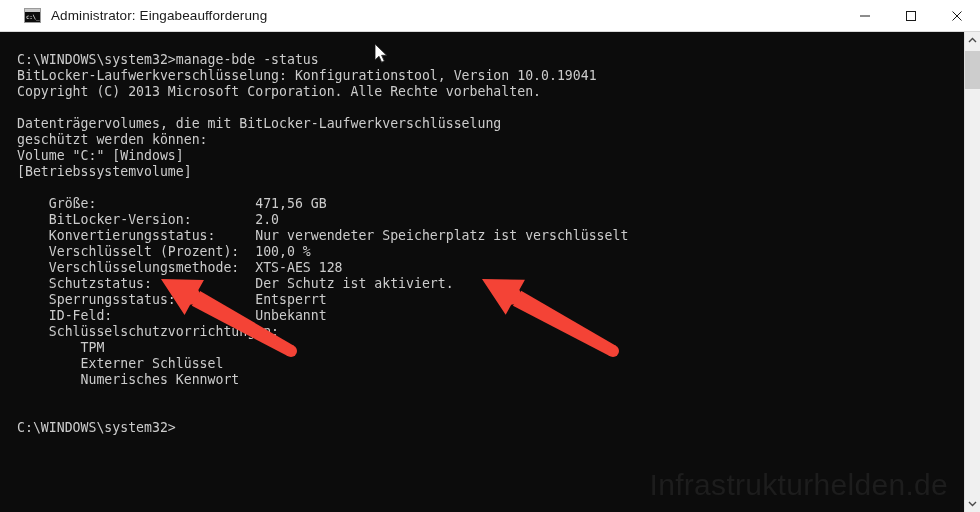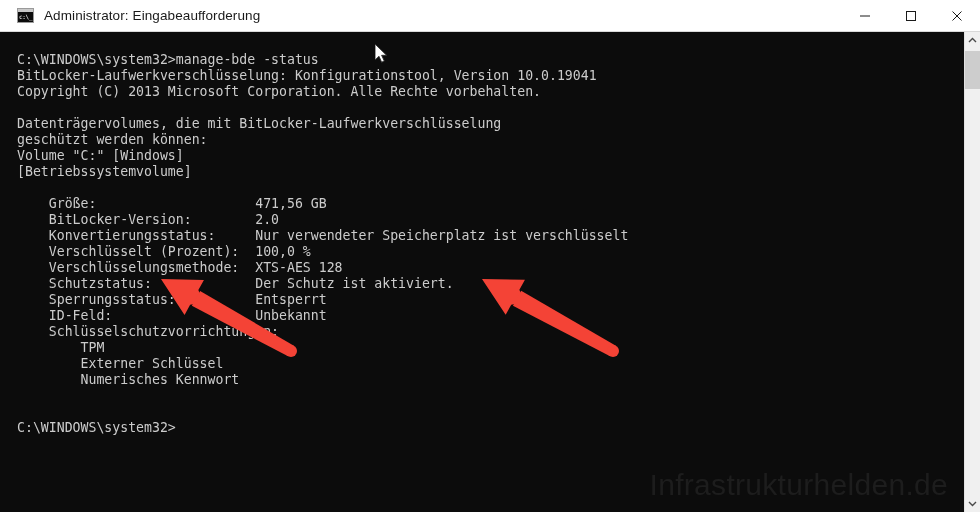--- a/index.html
+++ b/index.html
@@ -26,21 +26,21 @@
     border-bottom: 1px solid #d9d9d9;
     box-sizing: border-box;
     display: flex;
     align-items: center;
   }
   #titlebar-left {
     display: flex;
     align-items: center;
     flex: 1 1 auto;
     min-width: 0;
-    padding-left: 17px;
+    padding-left: 24px;
   }
   .cmd-icon {
     width: 17px;
     height: 15px;
     background: #0c0c0c;
     border: 1px solid #9a9a9a;
     box-sizing: border-box;
     position: relative;
     flex: 0 0 auto;
     margin-right: 10px;

